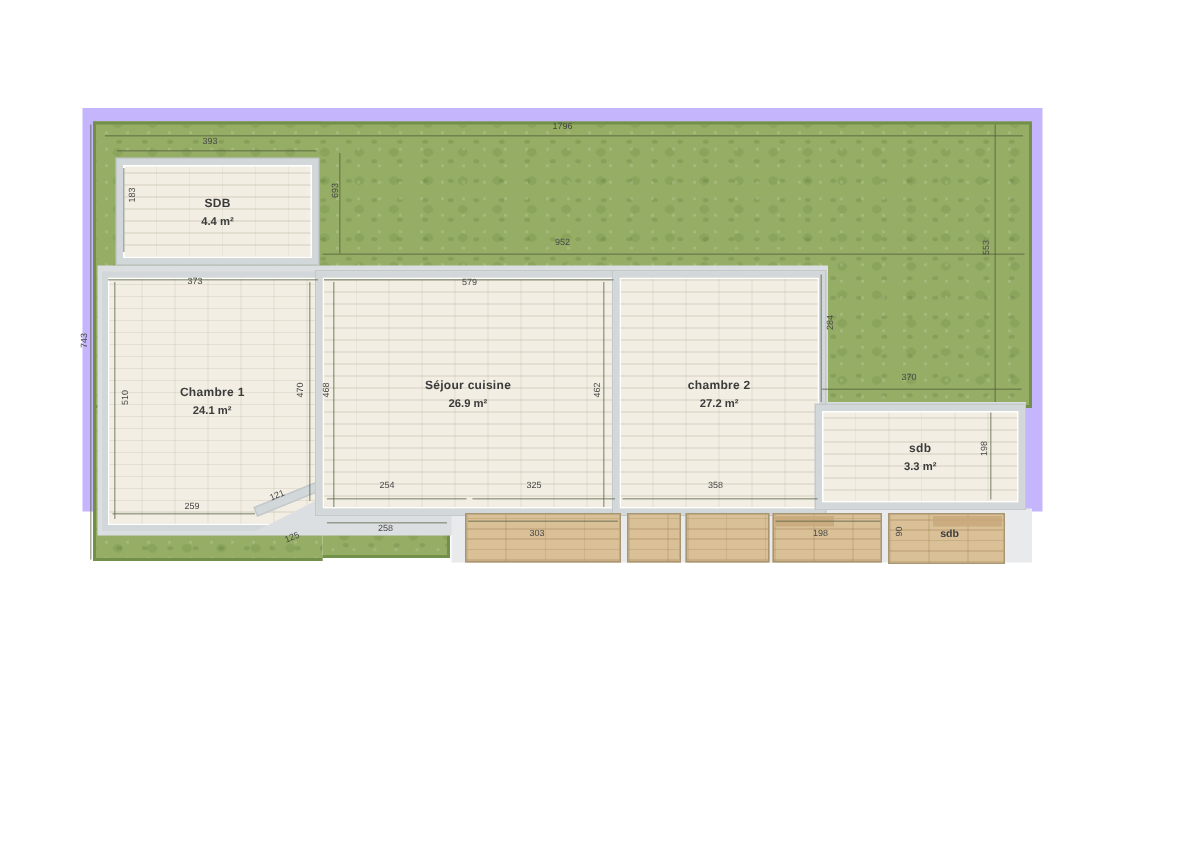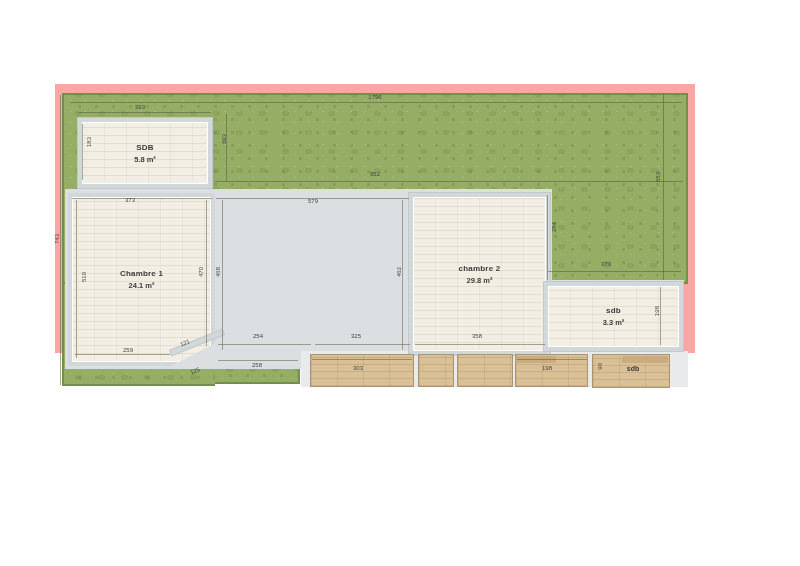--- a/index.html
+++ b/index.html
@@ -1,21 +1,21 @@
 <!DOCTYPE html>
 <html><head>
 <meta charset="utf-8">
 <style>
   html,body { margin:0; padding:0; }
   .page {
     position:relative; width:800px; height:566px; background:#ffffff;
     font-family:"Liberation Sans", sans-serif; overflow:hidden;
   }
-  .plan { position:absolute; left:55px; top:84px; width:640px; height:269px;
-    background:#fca5a5; }
+  .plan { position:absolute; left:55px; top:72px; width:640px; height:269px;
+    background:#c4b5fd; }
   .abs { position:absolute; box-sizing:border-box; }
 
   
   .grass {
     background-color:#95ad65;
     background-image:
       radial-gradient(rgba(255,255,255,.13) 12%, transparent 13%),
       radial-gradient(rgba(60,90,30,.17) 15%, transparent 16%),
       radial-gradient(rgba(110,140,70,.28) 20%, transparent 21%);
     background-size:14px 11px, 17px 13px, 23px 19px;
@@ -83,33 +83,37 @@
     <div class="abs grass g2"></div>
     <div class="abs grass g3"></div>
     <div class="abs grass g1"></div>
 
     <div class="abs housebg" style="left:10px;top:105px;width:487px;height:180px;"></div>
     <div class="abs housebg" style="left:488px;top:196px;width:141px;height:74px;"></div>
     <div class="abs deckband" style="left:246px;top:267px;width:387px;height:36px;"></div>
 
     <div class="abs room room-sdb-top">
       <div class="room-name">SDB</div>
-      <div class="room-area">5.8 m²</div>
+      <div class="room-area">4.4 m²</div>
     </div>
 
     <div class="abs room room-chambre1">
       <div class="room-name">Chambre 1</div>
       <div class="room-area">24.1 m²</div>
     </div>
     <div class="abs diagwall"></div>
 
+    <div class="abs room room-sejour">
+      <div class="room-name">Séjour cuisine</div>
+      <div class="room-area">26.9 m²</div>
+    </div>
 
     <div class="abs room room-chambre2">
       <div class="room-name">chambre 2</div>
-      <div class="room-area">29.8 m²</div>
+      <div class="room-area">27.2 m²</div>
     </div>
 
     <div class="abs room room-sdb2">
       <div class="room-name">sdb</div>
       <div class="room-area">3.3 m²</div>
     </div>
 
     <div class="abs wood w1"></div>
     <div class="abs wood w2"></div>
     <div class="abs wood w3"></div>

